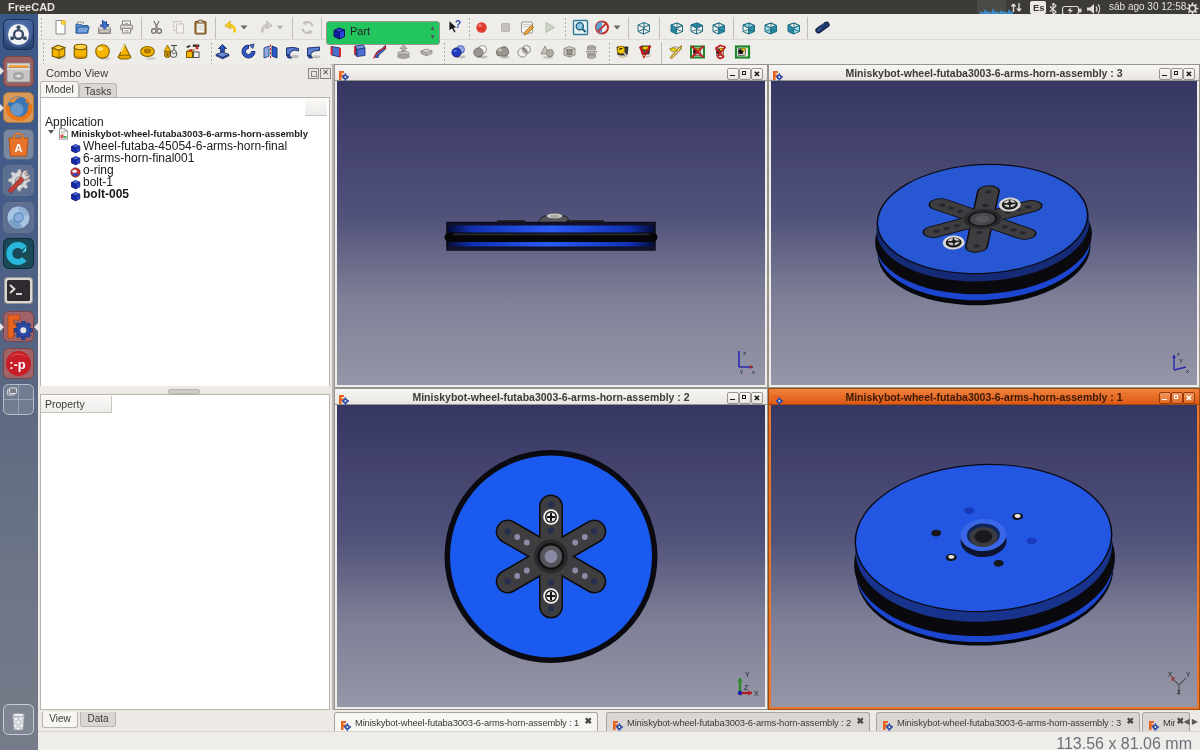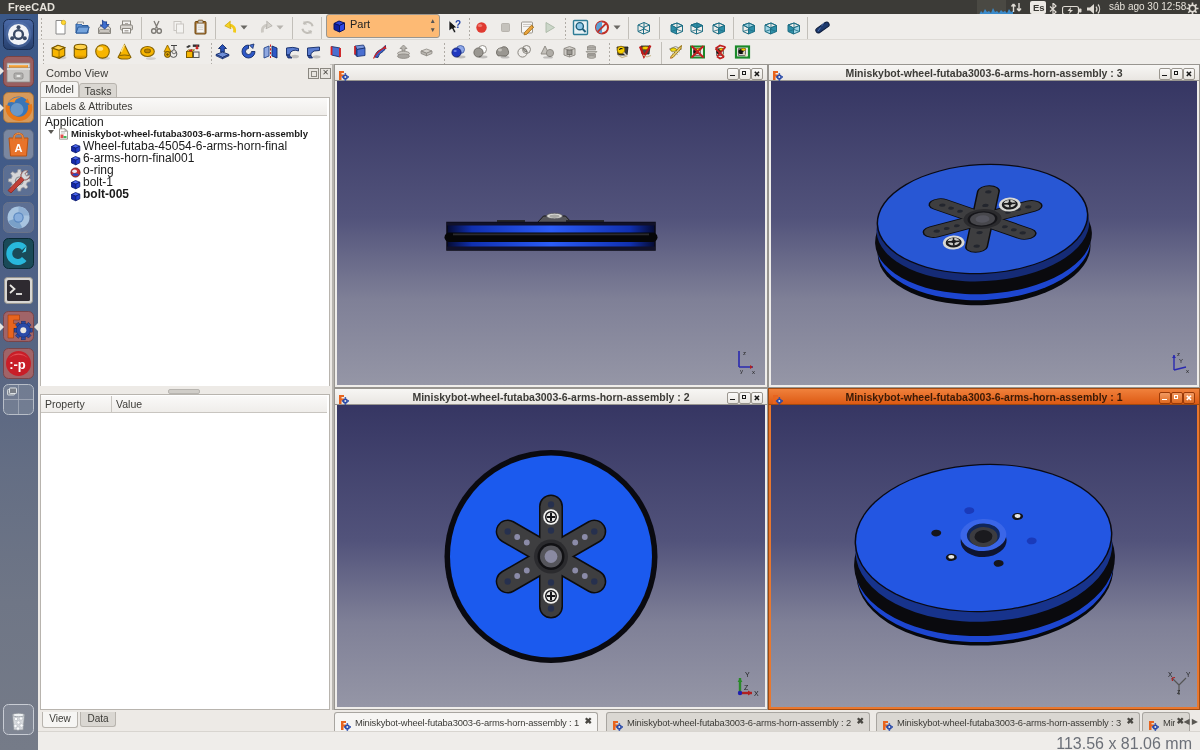--- a/index.html
+++ b/index.html
@@ -320,21 +320,21 @@
 <div class="sep" style="left:177px;top:3px;"></div>
 <div class="sep" style="left:254px;top:3px;"></div>
 <div class="sep" style="left:283px;top:3px;"></div>
 <div class="sep" style="left:590px;top:3px;"></div>
 <div class="sep" style="left:621px;top:3px;"></div>
 <div class="sep" style="left:695px;top:3px;"></div>
 <div class="sep" style="left:769px;top:3px;"></div>
 <div class="grip" style="left:2px;top:3px;"></div>
 <div class="grip" style="left:430px;top:3px;"></div>
 <div class="grip" style="left:526px;top:3px;"></div>
-<div style="position:absolute;left:288px;top:0;width:112px;height:22px;background:#fdba74;border:1px solid #9A968F;border-radius:3px;">
+<div style="position:absolute;left:288px;top:7px;width:112px;height:22px;background:#22c55e;border:1px solid #9A968F;border-radius:3px;">
 <span style="position:absolute;left:4px;top:2.5px;"><svg width="16" height="16" viewBox="0 0 16 16" style="">
           <path d="M3 5.5 L8 3 L13.5 5 L8.5 7.5z" fill="#2A3FD8" stroke="#0A1460" stroke-width="1"></path>
           <path d="M3 5.5 L8.5 7.5 L8.5 14 L3 11.5z" fill="#1020A0" stroke="#0A1460" stroke-width="1"></path>
           <path d="M8.5 7.5 L13.5 5 L13.5 11.5 L8.5 14z" fill="#2E48E8" stroke="#0A1460" stroke-width="1"></path>
         </svg></span>
 <span style="position:absolute;left:23px;top:3px;font-size:11px;color:#222;">Part</span>
 <span style="position:absolute;right:3px;top:1px;font-size:6.5px;color:#555;line-height:1.4;">▲<br>▼</span>
 </div>
 <div style="position:absolute;left:12px;top:29px;"><svg width="17" height="17" viewBox="0 0 17 17" style="">
         <g transform="translate(8.5,8.5) scale(1.13) translate(-8.5,-8.5)">
@@ -530,21 +530,20 @@
 <div style="position:absolute;left:38px;top:64px;width:316px;height:686px;">
     <div style="position:absolute;left:0;top:0;width:292px;height:686px;background:#EDEAE6;">
  <div style="position:absolute;left:8px;top:3px;font-size:11px;color:#3C3B37;">Combo View</div>
  <div style="position:absolute;left:270px;top:4px;width:9px;height:9px;border:1px solid #8A8780;background:#E8E5E0;">
         <div style="position:absolute;left:1.5px;top:1.5px;width:4px;height:4px;border:1px solid #8A8780;"></div>
       </div>
  <div style="position:absolute;left:282px;top:4px;width:9px;height:9px;border:1px solid #8A8780;background:#E8E5E0;color:#4A4843;font-size:8px;line-height:8px;text-align:center;">✕</div>
  <div style="position:absolute;left:2px;top:17px;width:37px;height:15px;background:#F6F5F3;border:1px solid #B8B4AE;border-bottom:1px solid #F6F5F3;border-radius:3px 3px 0 0;font-size:10.5px;color:#3C3B37;text-align:center;line-height:15px;">Model</div>
  <div style="position:absolute;left:41px;top:18.5px;width:36px;height:14px;background:#DAD7D2;border:1px solid #B8B4AE;border-radius:3px 3px 0 0;font-size:10.5px;color:#3C3B37;text-align:center;line-height:14px;">Tasks</div>
  <div style="position:absolute;left:2px;top:33px;width:288px;height:288px;background:#FFF;border:1px solid #B8B4AE;"></div>
- <div style="position:absolute;left:3px;top:34px;width:264px;height:17px;background:linear-gradient(#FAF9F8,#EFEDEA);border-right:1px solid #D8D5D0;border-bottom:1px solid #C8C5C0;font-size:10.5px;color:#3C3B37;line-height:17px;"><span style="margin-left:4px;">Labels &amp; Attributes</span></div>
  <div style="position:absolute;left:267px;top:34px;width:22px;height:17px;background:linear-gradient(#FAF9F8,#EFEDEA);border-bottom:1px solid #C8C5C0;"></div>
 
 <div class="trow" style="top:52px;left:7px;">Application</div>
 <div style="position:absolute;top:66px;left:10px;width:0;height:0;border-top:4px solid #5A5854;border-left:3.5px solid transparent;border-right:3.5px solid transparent;"></div>
 <div style="position:absolute;top:62px;left:20px;"><svg width="11" height="12" viewBox="0 0 11 12" style="">
           <path d="M1.5 0.8h5.5l2.5 2.5v7.9H1.5z" fill="#FBFBFA" stroke="#8A8780" stroke-width="0.8"></path>
           <path d="M7 0.8l2.5 2.5H7z" fill="#D8D5D0" stroke="#8A8780" stroke-width="0.6"></path>
           <rect x="2.5" y="6.5" width="3" height="3.6" fill="#E05050"></rect>
           <rect x="5.5" y="8" width="3" height="2.1" fill="#40B858"></rect>
           <path d="M3 3.5h4M3 5h4" stroke="#B0ACA6" stroke-width="0.7"></path>
@@ -578,21 +577,20 @@
           <path d="M1.5 3.5 L5.5 1.5 L9.8 3.2 L5.8 5.2z" fill="#4A66F0" stroke="#0A1A70" stroke-width="0.8"></path>
           <path d="M1.5 3.5 L5.8 5.2 L5.8 9.8 L1.5 8z" fill="#1528A8" stroke="#0A1A70" stroke-width="0.8"></path>
           <path d="M5.8 5.2 L9.8 3.2 L9.8 7.8 L5.8 9.8z" fill="#2440D0" stroke="#0A1A70" stroke-width="0.8"></path>
         </svg></div>
       <div class="trow" style="top:124px;left:45px;font-weight:bold;">bolt-005</div>
 
  <div style="position:absolute;left:0px;top:322px;width:292px;height:9px;background:#EDEAE6;"></div>
  <div style="position:absolute;left:130px;top:325px;width:30px;height:3px;background:#D0CDC8;border:1px solid #B8B5B0;border-radius:2px;"></div>
  <div style="position:absolute;left:2px;top:330px;width:288px;height:314px;background:#FFF;border:1px solid #B8B4AE;"></div>
  <div style="position:absolute;left:3px;top:332px;width:70px;height:16px;background:linear-gradient(#FAF9F8,#EFEDEA);border-right:1px solid #C8C5C0;border-bottom:1px solid #C8C5C0;font-size:10.5px;color:#3C3B37;line-height:16px;"><span style="margin-left:4px;">Property</span></div>
- <div style="position:absolute;left:74px;top:332px;width:215px;height:16px;background:linear-gradient(#FAF9F8,#EFEDEA);border-bottom:1px solid #C8C5C0;font-size:10.5px;color:#3C3B37;line-height:16px;"><span style="margin-left:4px;">Value</span></div>
  <div style="position:absolute;left:4px;top:648px;width:34px;height:15px;background:#F6F5F3;border:1px solid #B8B4AE;border-top:none;border-radius:0 0 3px 3px;font-size:10px;color:#3C3B37;text-align:center;line-height:14px;">View</div>
  <div style="position:absolute;left:42px;top:648px;width:34px;height:14px;background:#DAD7D2;border:1px solid #B8B4AE;border-top:none;border-radius:0 0 3px 3px;font-size:10px;color:#3C3B37;text-align:center;line-height:13px;">Data</div>
 </div>
   </div>
 <div style="position:absolute;left:332px;top:64px;width:868px;height:646px;background:#B8B5B0;">
     <div style="position:absolute;left:2px;top:0px;width:434px;height:324px;background:#EFEDEA;border:1px solid #989590;box-sizing:border-box;">
 <div style="position:absolute;left:0;top:0;width:100%;height:15px;background:linear-gradient(#F7F6F4,#E9E6E2);color:#3C3B37;border-bottom:1px solid #989590;">
 <span style="position:absolute;left:3px;top:2px;"><svg width="11" height="11" viewBox="0 0 11 11" style="">
             <path d="M1 10 V1 H6 V3 H3.5 V4.5 H6 V6.5 H3.5 V10z" fill="#E8641E"></path>
             <g fill="#2A4AA8">

